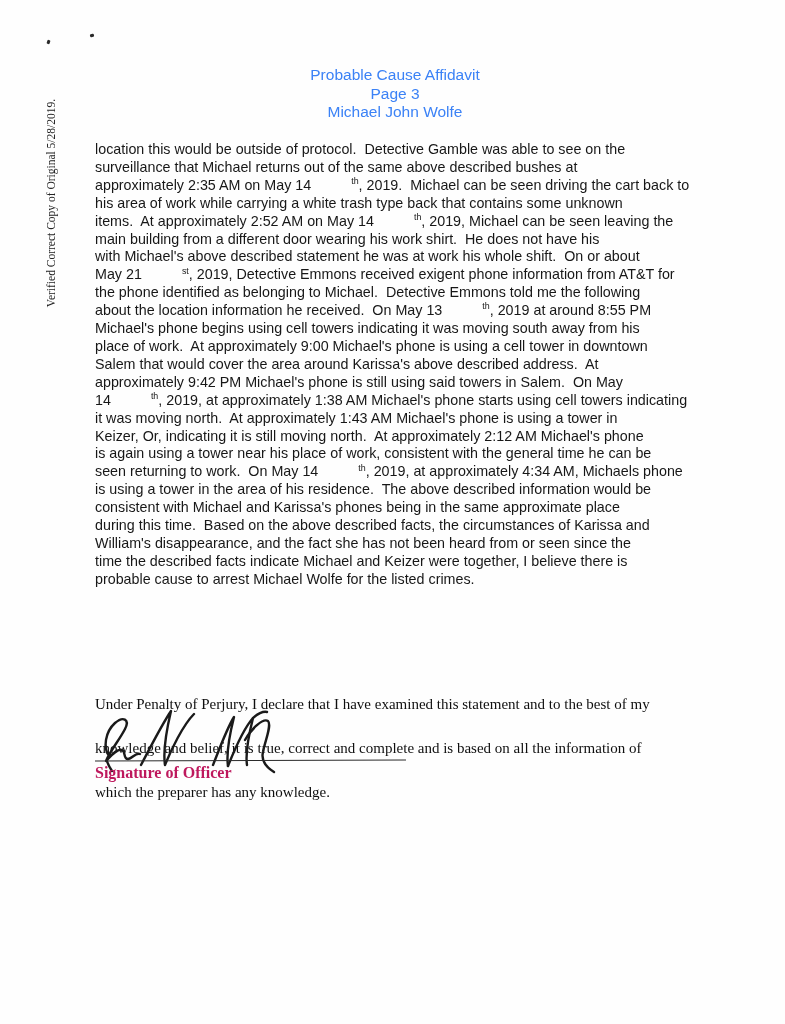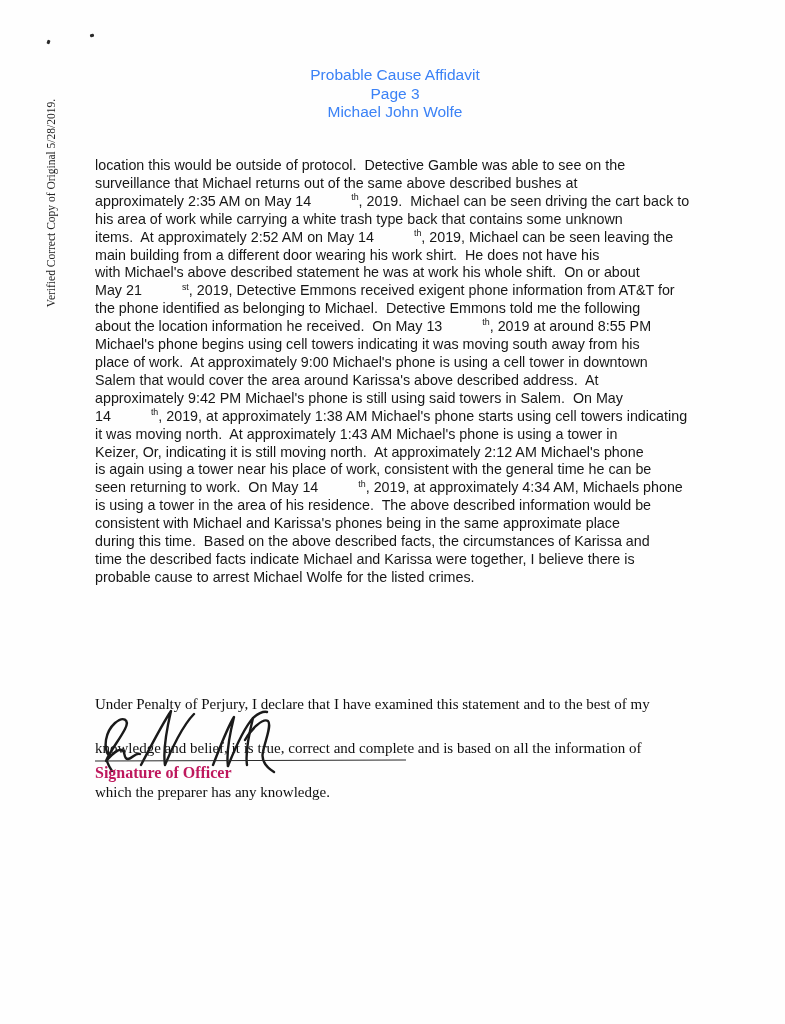--- a/index.html
+++ b/index.html
@@ -25,21 +25,21 @@
     white-space:nowrap;
     text-align:center;
   }
   .header{
     position:absolute;left:95px;top:66px;width:600px;
     text-align:center;
     font-size:15.5px;line-height:18.5px;
     color:#3b82f6;
   }
   .body-text{
-    position:absolute;left:95px;top:157px;width:604px;
+    position:absolute;left:95px;top:141px;width:604px;
     font-size:14.3px;line-height:17.9px;
     color:#171717;
   }
   .body-text .tline{white-space:pre;}
   sup{font-size:0.62em;line-height:0;padding-left:40px;}
   .declaration{
     position:absolute;left:95px;top:671px;width:590px;
     font-family:"Liberation Serif",serif;
     font-size:15px;line-height:22px;
     color:#0f0f0f;
@@ -89,21 +89,22 @@
       <div class="tline">Salem that would cover the area around Karissa's above described address.  At</div>
       <div class="tline">approximately 9:42 PM Michael's phone is still using said towers in Salem.  On May</div>
       <div class="tline">14<sup>th</sup>, 2019, at approximately 1:38 AM Michael's phone starts using cell towers indicating</div>
       <div class="tline">it was moving north.  At approximately 1:43 AM Michael's phone is using a tower in</div>
       <div class="tline">Keizer, Or, indicating it is still moving north.  At approximately 2:12 AM Michael's phone</div>
       <div class="tline">is again using a tower near his place of work, consistent with the general time he can be</div>
       <div class="tline">seen returning to work.  On May 14<sup>th</sup>, 2019, at approximately 4:34 AM, Michaels phone</div>
       <div class="tline">is using a tower in the area of his residence.  The above described information would be</div>
       <div class="tline">consistent with Michael and Karissa's phones being in the same approximate place</div>
       <div class="tline">during this time.  Based on the above described facts, the circumstances of Karissa and</div>
-      <div class="tline">time the described facts indicate Michael and Karissa were together, I believe there is</div>
+      <div class="tline">William's disappearance, and the fact she has not been heard from or seen since the</div>
+      <div class="tline">time the described facts indicate Michael and Keizer were together, I believe there is</div>
       <div class="tline">probable cause to arrest Michael Wolfe for the listed crimes.</div>
     </div>
 
   <div class="declaration">
       <div class="tline">Under Penalty of Perjury, I declare that I have examined this statement and to the best of my</div>
       <div class="tline">knowledge and belief, it is true, correct and complete and is based on all the information of</div>
       <div class="tline">which the preparer has any knowledge.</div>
     </div>
 
   <svg class="signature-svg" width="260" height="70" viewBox="0 0 260 70" fill="none">

